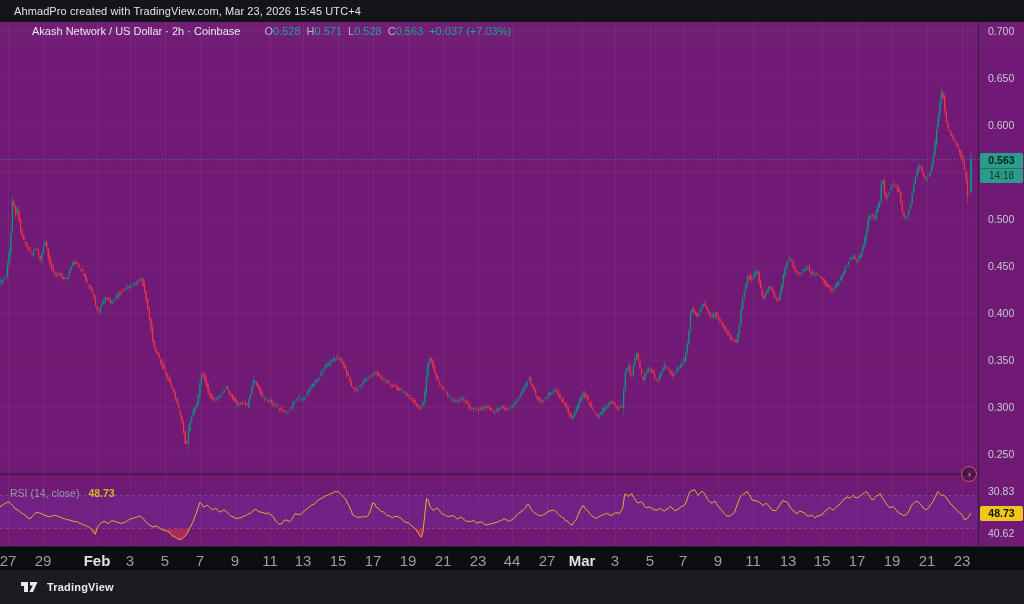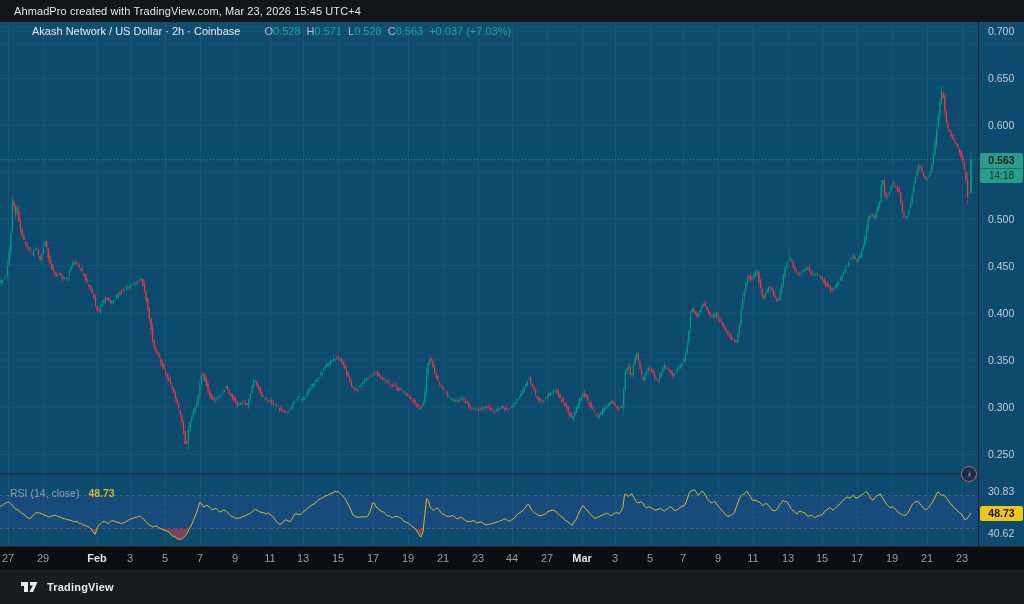--- a/index.html
+++ b/index.html
@@ -1,19 +1,19 @@
 <!DOCTYPE html>
 <html><head>
 <meta charset="utf-8">
 <style>
   * { box-sizing: border-box; margin: 0; padding: 0; }
   html,body { background:#0d0e11; }
   body { width:1024px; height:604px; overflow:hidden; position:relative;
          font-family:"Liberation Sans", sans-serif; }
-  .screen { position:absolute; inset:0; width:1024px; height:604px; background:#0c4a6e; }
+  .screen { position:absolute; inset:0; width:1024px; height:604px; background:#701a75; }
 
   .attribution { position:absolute; left:0; top:0; width:1024px; height:22px;
     background:#141519; color:#e2e3e6; font-size:11px; line-height:22px;
     padding-left:14px; letter-spacing:.1px; z-index:5; }
 
   .toolbar-ghost { position:absolute; left:0; top:22px; width:1024px; height:25px;
     background:rgba(255,255,255,0.02); z-index:1; }
 
   #chart-svg { position:absolute; left:0; top:0; z-index:2; }
 
@@ -40,21 +40,21 @@
   .price-tag .pt-count { font-size:10px; color:#0a352d; line-height:14px;
     border-top:1px solid rgba(0,0,0,0.25); }
 
   .rsi-tag { position:absolute; left:980px; top:506px; width:43px; height:15px;
     background:#efc718; border-radius:2px; z-index:7; text-align:center;
     font-size:10.5px; font-weight:bold; color:#161308; line-height:15px; }
 
   .time-axis { position:absolute; left:0; top:546px; width:1024px; height:24px;
     border-top:1px solid #24262b; z-index:4; cursor:ew-resize; background:#0d0e11; }
   .ta-label { position:absolute; top:5px; transform:translateX(-50%);
-    font-size:11px; color:#9a9da6; }
+    font-size:15px; color:#9a9da6; }
   .ta-label.bold { color:#dfe1e6; font-weight:bold; }
 
   .flash-btn { position:absolute; left:961px; top:466px; width:16px; height:16px;
     border-radius:50%; border:1px solid #cf5568; background:rgba(20,10,12,0.3);
     z-index:6; padding:0; cursor:pointer; display:flex; align-items:center; justify-content:center; }
 
   .footer { position:absolute; left:0; top:570px; width:1024px; height:34px;
     background:#1b1c20; z-index:5; display:flex; align-items:center; padding-left:20px; }
   .footer .brand { color:#e8eaed; font-size:11px; font-weight:bold; margin-left:7px;
     letter-spacing:.2px; }

